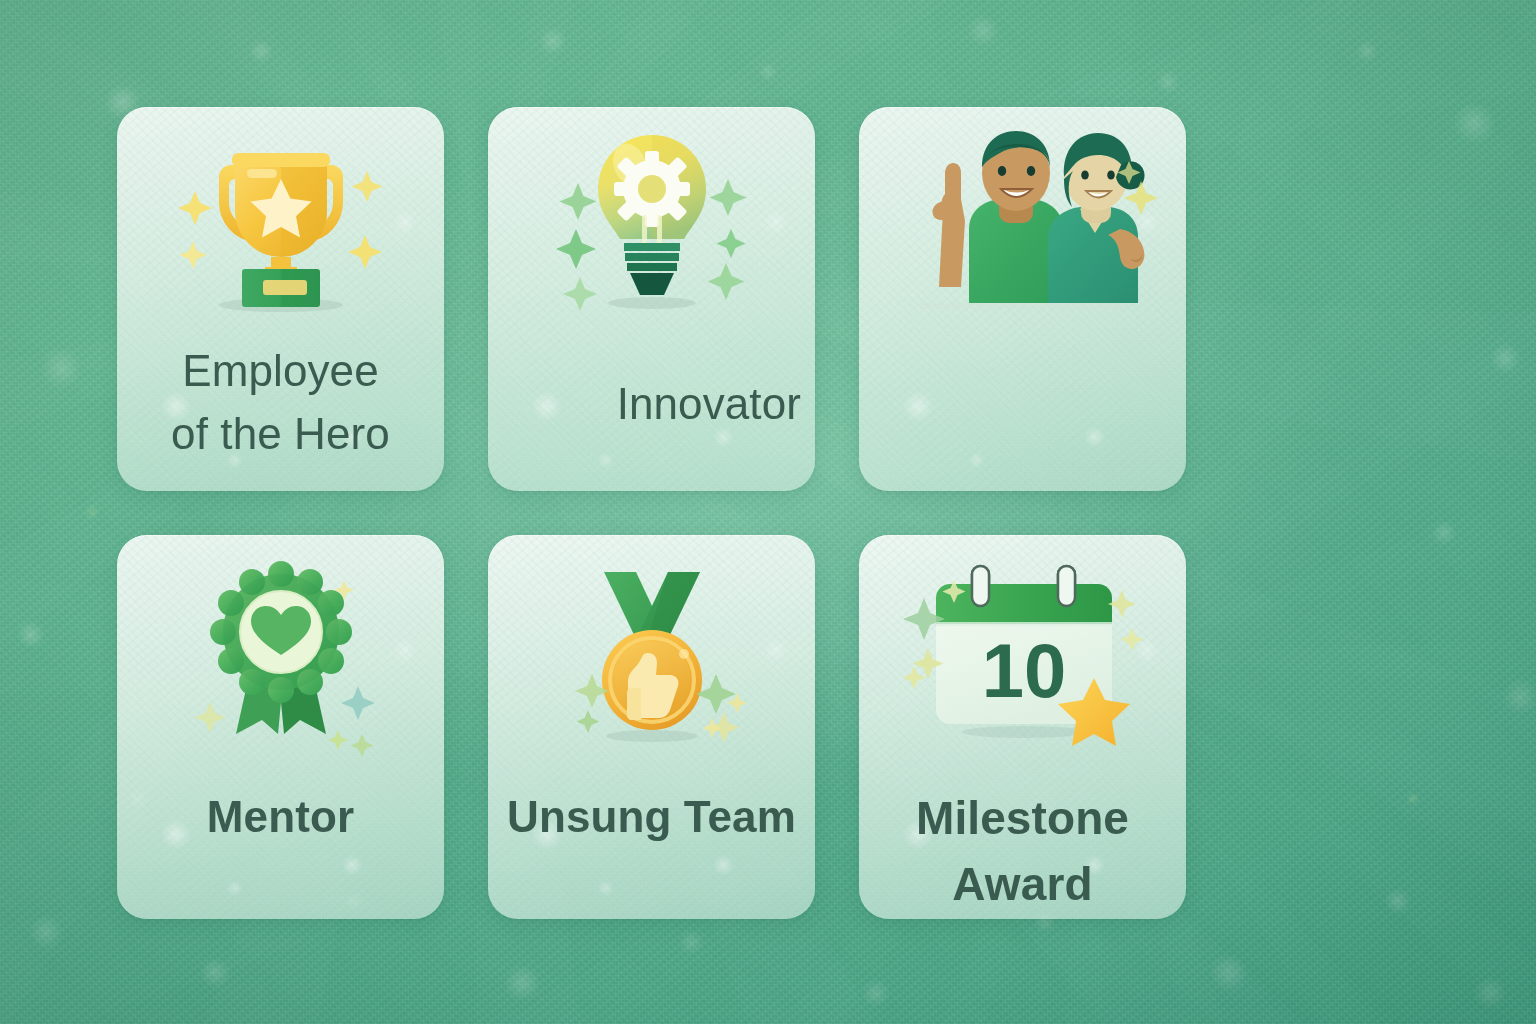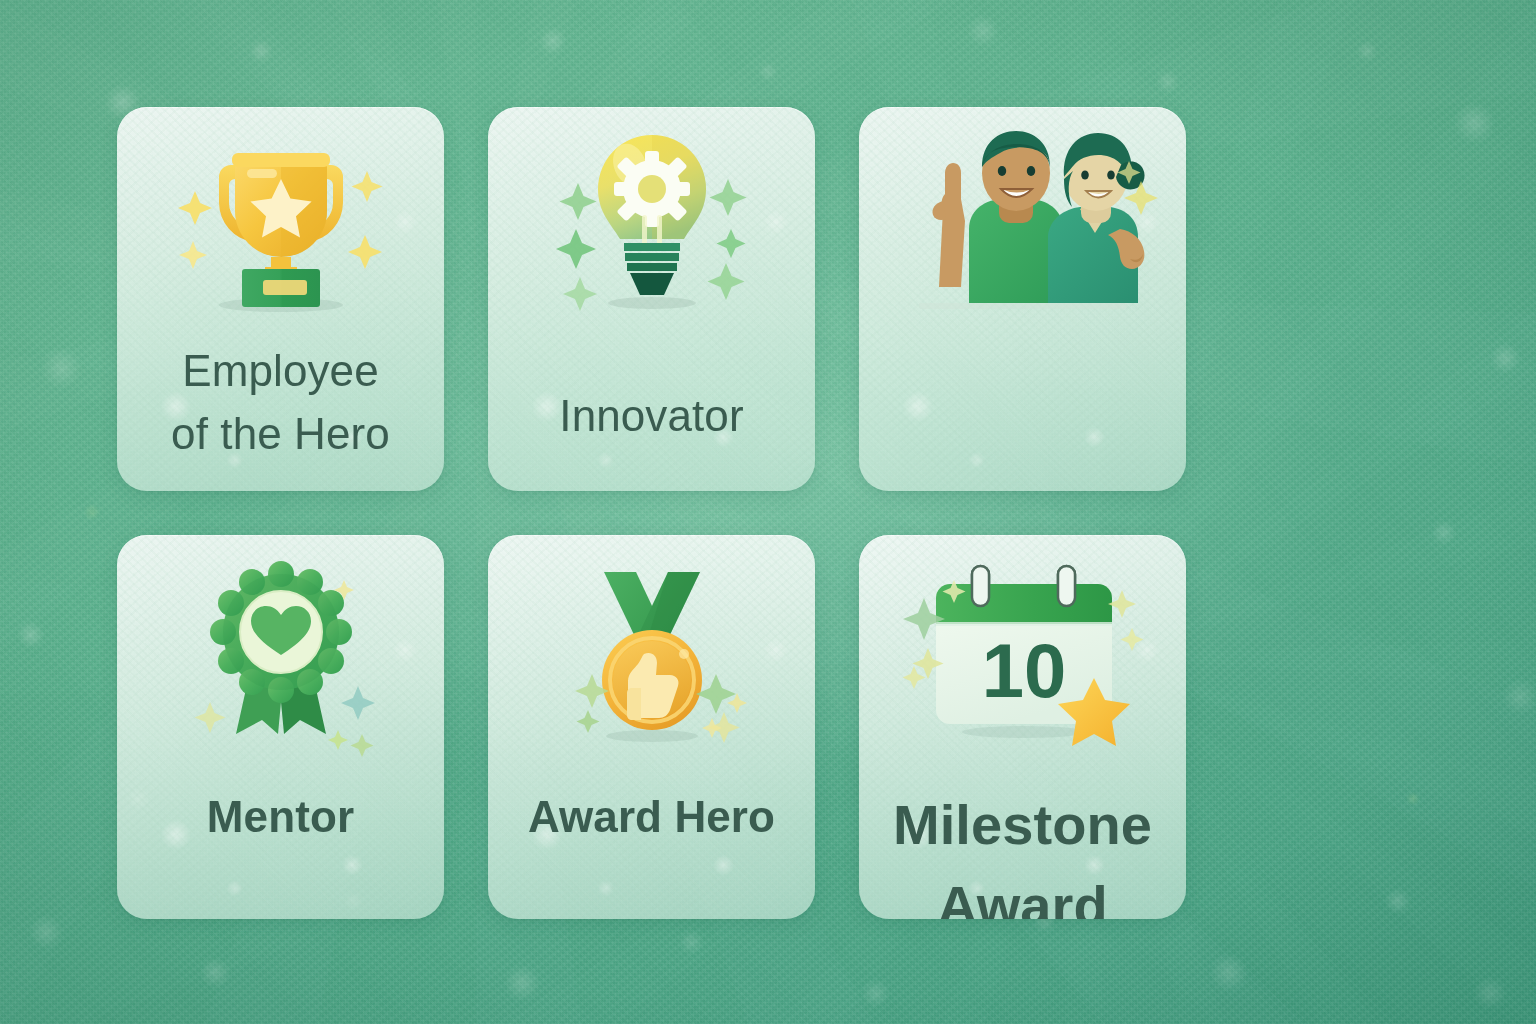--- a/index.html
+++ b/index.html
@@ -142,24 +142,24 @@
     text-align: center;
     color: #3a5c50;
     font-size: 44px;
     line-height: 1.44;
     letter-spacing: .1px;
     font-weight: 400;
     flex: none;
   }
 
   .award-card.two-line .award-label { margin-top: 2px; }
-  .award-card.one-line .award-label { margin-top: 47px; }
+  .award-card.one-line .award-label { margin-top: 35px; text-align: right; }
   .award-card.row2 .award-icon { height: 236px; padding-top: 12px; }
   .award-card.row2 .award-label { margin-top: 14px; font-weight: bold; }
-  .award-card.milestone .award-label { font-size: 56px; }
+  .award-card.milestone .award-label { font-size: 46px; }
 </style>
 </head>
 <body>
 
 <div id="bg-texture"></div>
 <div id="bg-bokeh"></div>
 <div id="bg-grain"></div>
 <div id="bg-vignette"></div>
 
 <div class="awards-grid">
@@ -417,21 +417,21 @@
         <path d="M100 134 h9 v32 h-9 c-3 0 -5-2 -5-5 v-22 c0-3 2-5 5-5 z" fill="#f8e39d"></path>
 
         <path d="M60 120 l5 12 12 5 -12 5 -5 12 -5-12 -12-5 12-5 z" fill="#b7d994" opacity=".85"></path>
         <path d="M56 156 l3.5 8 8 3.5 -8 3.5 -3.5 8 -3.5-8 -8-3.5 8-3.5 z" fill="#a7d28d" opacity=".85"></path>
         <path d="M184 120 l6 14 14 6 -14 6 -6 14 -6-14 -14-6 14-6 z" fill="#9ed18f" opacity=".85"></path>
         <path d="M192 158 l4.5 11 11 4.5 -11 4.5 -4.5 11 -4.5-11 -11-4.5 11-4.5 z" fill="#e5e59a" opacity=".8"></path>
         <path d="M180 164 l3 7 7 3 -7 3 -3 7 -3-7 -7-3 7-3 z" fill="#f0e79a" opacity=".8"></path>
         <path d="M205 139 l3 7 7 3 -7 3 -3 7 -3-7 -7-3 7-3 z" fill="#f3e58f" opacity=".75"></path>
       </svg>
     </div>
-    <div class="award-label">Award Hero</div>
+    <div class="award-label">Unsung Team</div>
   </div>
 
   <div class="award-card row2 milestone">
     <div class="award-icon">
       <svg width="250" height="210" viewBox="0 0 250 210" aria-hidden="true">
         <defs>
           <linearGradient id="calHead" x1="0" y1="0" x2="1" y2="0">
             <stop offset="0%" stop-color="#4cb45d"></stop>
             <stop offset="55%" stop-color="#38a44f"></stop>
             <stop offset="100%" stop-color="#2d9746"></stop>

